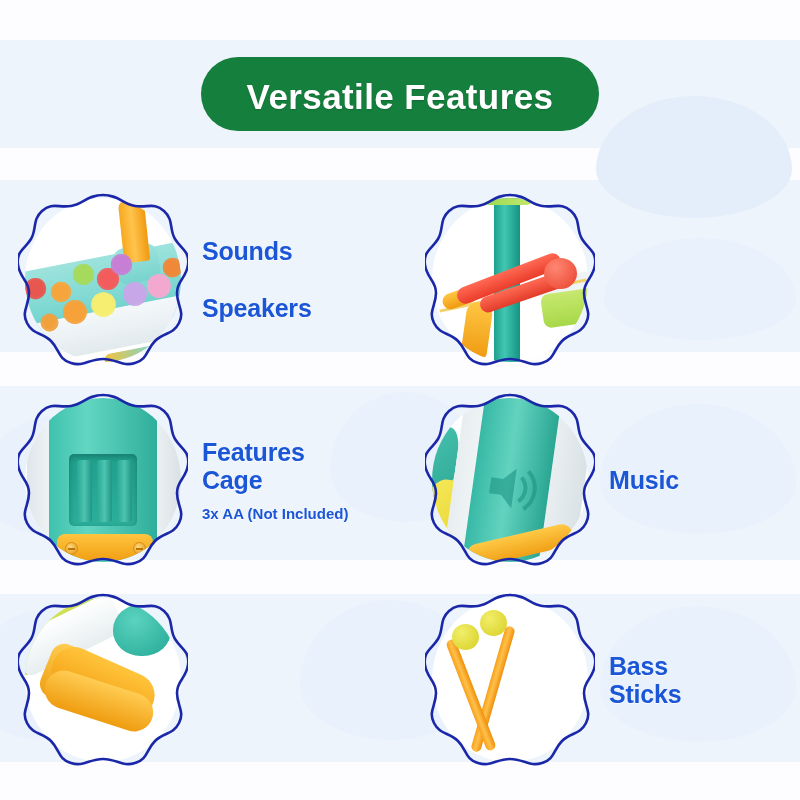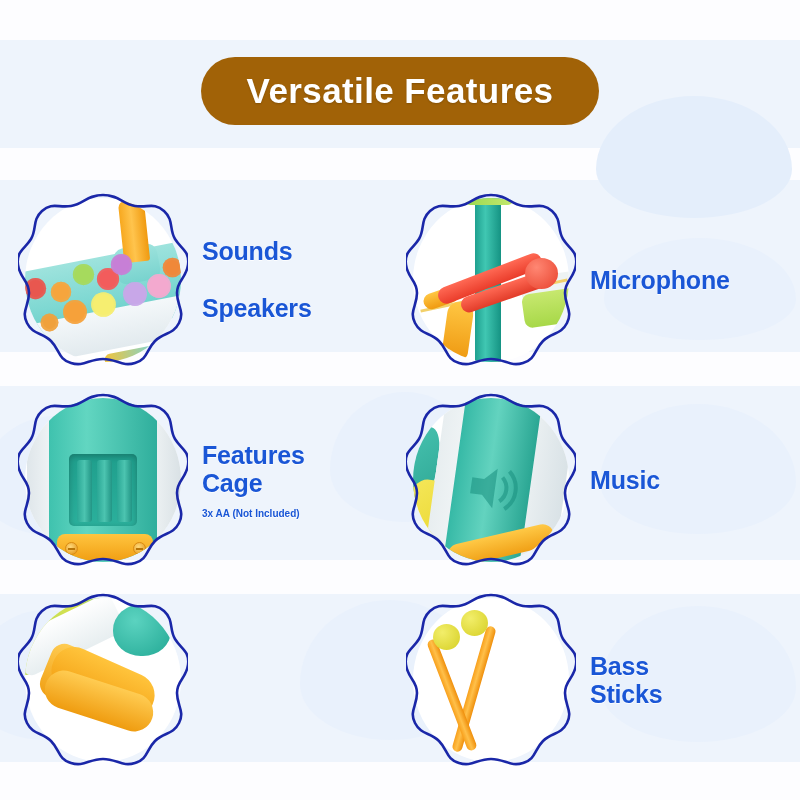--- a/index.html
+++ b/index.html
@@ -23,40 +23,40 @@
     border-radius:50% 50% 50% 50% / 60% 60% 40% 40%;
   }
   .bg-blob.soft { background:#e9f1fc; }
 
   
   .title-wrap {
     position:absolute; top:57px; left:0; width:800px;
     display:flex; justify-content:center; z-index:5;
   }
   .title-pill {
-    background:#a16207;
+    background:#15803d;
     color:#ffffff;
     border-radius:40px;
-    padding:16px 46px 15px 46px;
+    padding:22px 46px 15px 46px;
     font-size:35px;
     font-weight:bold;
     letter-spacing:0.4px;
     text-shadow:0 1px 2px rgba(0,0,0,.18);
     line-height:1.05;
     white-space:nowrap;
   }
 
   
   .grid {
     position:absolute; top:180px; left:0;
     width:800px; height:610px;
     display:grid;
     grid-template-columns:390px 390px;
     grid-template-rows:200px 200px 200px;
-    column-gap:8px;
+    column-gap:27px;
     z-index:4;
   }
   .feature { display:flex; align-items:center; }
   .feature.col-left  { padding-left:18px; }
   .feature.col-right { padding-left:8px; }
 
   
   .photo {
     position:relative;
     width:170px; height:178px;
@@ -81,21 +81,21 @@
     margin-left:14px;
     color:#1a56d6;
     font-weight:bold;
     font-size:25px;
     line-height:1.14;
     letter-spacing:-0.2px;
     text-shadow:0 1px 0 rgba(255,255,255,.8);
   }
   .label .sub {
     display:block;
-    font-size:10px;
+    font-size:15px;
     margin-top:10px;
     letter-spacing:0px;
   }
 
   
   .art { position:absolute; inset:0; }
 
   
   .sm-panel {
     position:absolute; left:-22px; top:58px;
@@ -442,23 +442,20 @@
       <svg class="scallop" viewBox="0 0 170 178">
         <path d="M85 4
                  C101 4 104 13 117 15 C130 17 136 11 146 20 C156 29 151 38 157 48
                  C163 58 172 60 170 74 C168 88 159 89 159 102 C159 115 167 120 161 132
                  C155 144 146 141 137 150 C128 159 130 168 117 172 C104 176 99 168 85 168
                  C71 168 66 176 53 172 C40 168 42 159 33 150 C24 141 15 144 9 132
                  C3 120 11 115 11 102 C11 89 2 88 0 74 C-2 60 7 58 13 48
                  C19 38 14 29 24 20 C34 11 40 17 53 15 C66 13 69 4 85 4 Z" fill="none" stroke="#1a27a8" stroke-width="2.6"></path>
       </svg>
     </div>
-    <div class="label nowrap">
-      <span>Microphone</span>
-    </div>
   </div>
 
   <div class="feature col-left">
     <div class="photo">
       <div class="photo-inner">
         <div class="art">
           <div class="bat-white-l"></div>
           <div class="bat-white-r"></div>
           <div class="bat-body"></div>
           <div class="bat-well"></div>

